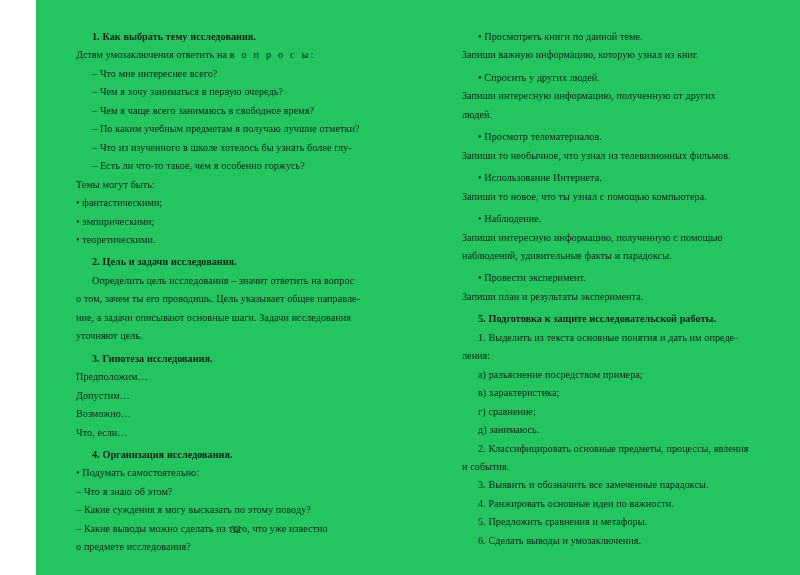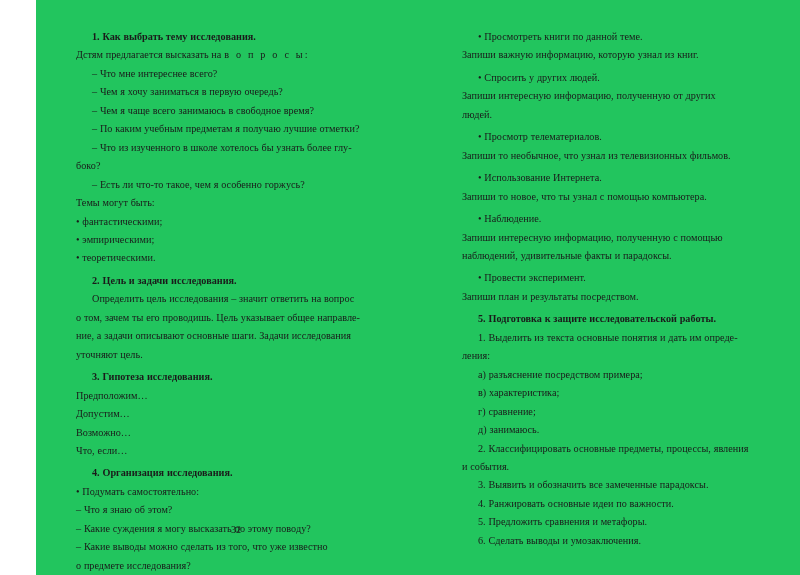--- a/index.html
+++ b/index.html
@@ -106,28 +106,27 @@
 </head>
 <body>
 
 <div class="page-spread">
 
   <div class="page page-left">
     <div class="column-body">
 
       <p class="heading indent-1">1. Как выбрать тему исследования.</p>
 
-      <p class="ln indent-0"><span>Дстям предлагается высказать на </span><span class="spaced-out">в о п р о с ы</span><span>:</span></p>
+      <p class="ln indent-0"><span>Дстям умозаключения ответить на </span><span class="spaced-out">в о п р о с ы</span><span>:</span></p>
 
       <p class="ln indent-1">– Что мне интереснее всего?</p>
       <p class="ln indent-1">– Чем я хочу заниматься в первую очередь?</p>
       <p class="ln indent-1">– Чем я чаще всего занимаюсь в свободное время?</p>
       <p class="ln indent-1">– По каким учебным предметам я получаю лучшие отметки?</p>
       <p class="ln indent-1">– Что из изученного в школе хотелось бы узнать более глу-</p>
-      <p class="ln indent-0">боко?</p>
       <p class="ln indent-1">– Есть ли что-то такое, чем я особенно горжусь?</p>
 
       <p class="ln indent-0">Темы могут быть:</p>
       <p class="ln indent-0">• фантастическими;</p>
       <p class="ln indent-0">• эмпирическими;</p>
       <p class="ln indent-0">• теоретическими.</p>
 
       <div class="spacer-sm"></div>
       <p class="heading indent-1">2. Цель и задачи исследования.</p>
 
@@ -176,21 +175,21 @@
       <p class="ln indent-1">• Использование Интернета.</p>
       <p class="ln indent-0">Запиши то новое, что ты узнал с помощью компьютера.</p>
 
       <div class="spacer-sm"></div>
       <p class="ln indent-1">• Наблюдение.</p>
       <p class="ln indent-0">Запиши интересную информацию, полученную с помощью</p>
       <p class="ln indent-0">наблюдений, удивительные факты и парадоксы.</p>
 
       <div class="spacer-sm"></div>
       <p class="ln indent-1">• Провести эксперимент.</p>
-      <p class="ln indent-0">Запиши план и результаты посредством.</p>
+      <p class="ln indent-0">Запиши план и результаты эксперимента.</p>
 
       <div class="spacer-sm"></div>
       <p class="heading indent-1">5. Подготовка к защите исследовательской работы.</p>
 
       <p class="ln indent-1">1. Выделить из текста основные понятия и дать им опреде-</p>
       <p class="ln indent-0">ления:</p>
 
       <p class="ln indent-1">а) разъяснение посредством примера;</p>
       <p class="ln indent-1">в) характеристика;</p>
       <p class="ln indent-1">г) сравнение;</p>

